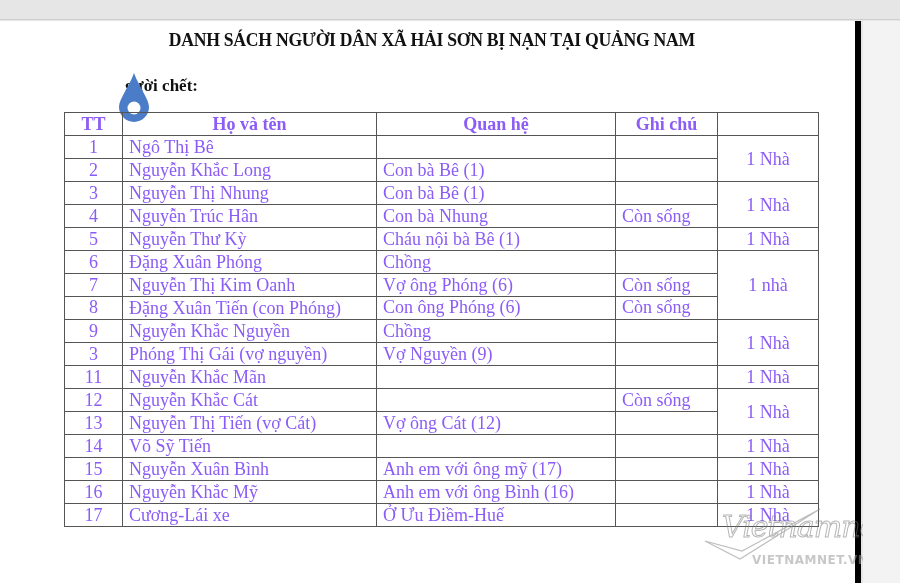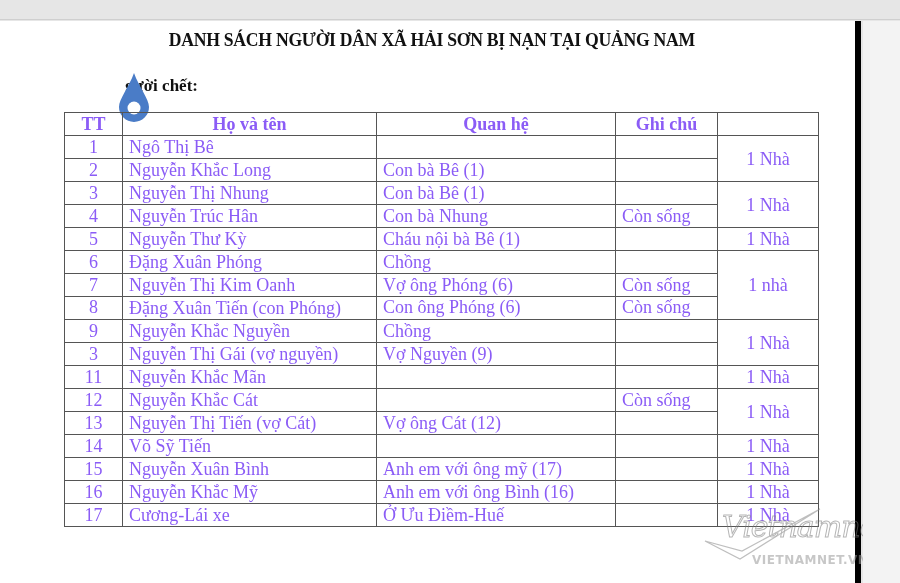--- a/index.html
+++ b/index.html
@@ -107,21 +107,21 @@
       </tr>
       <tr>
         <td class="c-tt">9</td>
         <td>Nguyễn Khắc Nguyền</td>
         <td>Chồng</td>
         <td></td>
         <td class="c-house" rowspan="2">1 Nhà</td>
       </tr>
       <tr>
         <td class="c-tt">3</td>
-        <td>Nguyễn Thị Gái (vợ nguyền)</td>
+        <td>Phóng Thị Gái (vợ nguyền)</td>
         <td>Vợ Nguyền (9)</td>
         <td></td>
       </tr>
       <tr>
         <td class="c-tt">11</td>
         <td>Nguyễn Khắc Mãn</td>
         <td></td>
         <td></td>
         <td class="c-house">1 Nhà</td>
       </tr>

